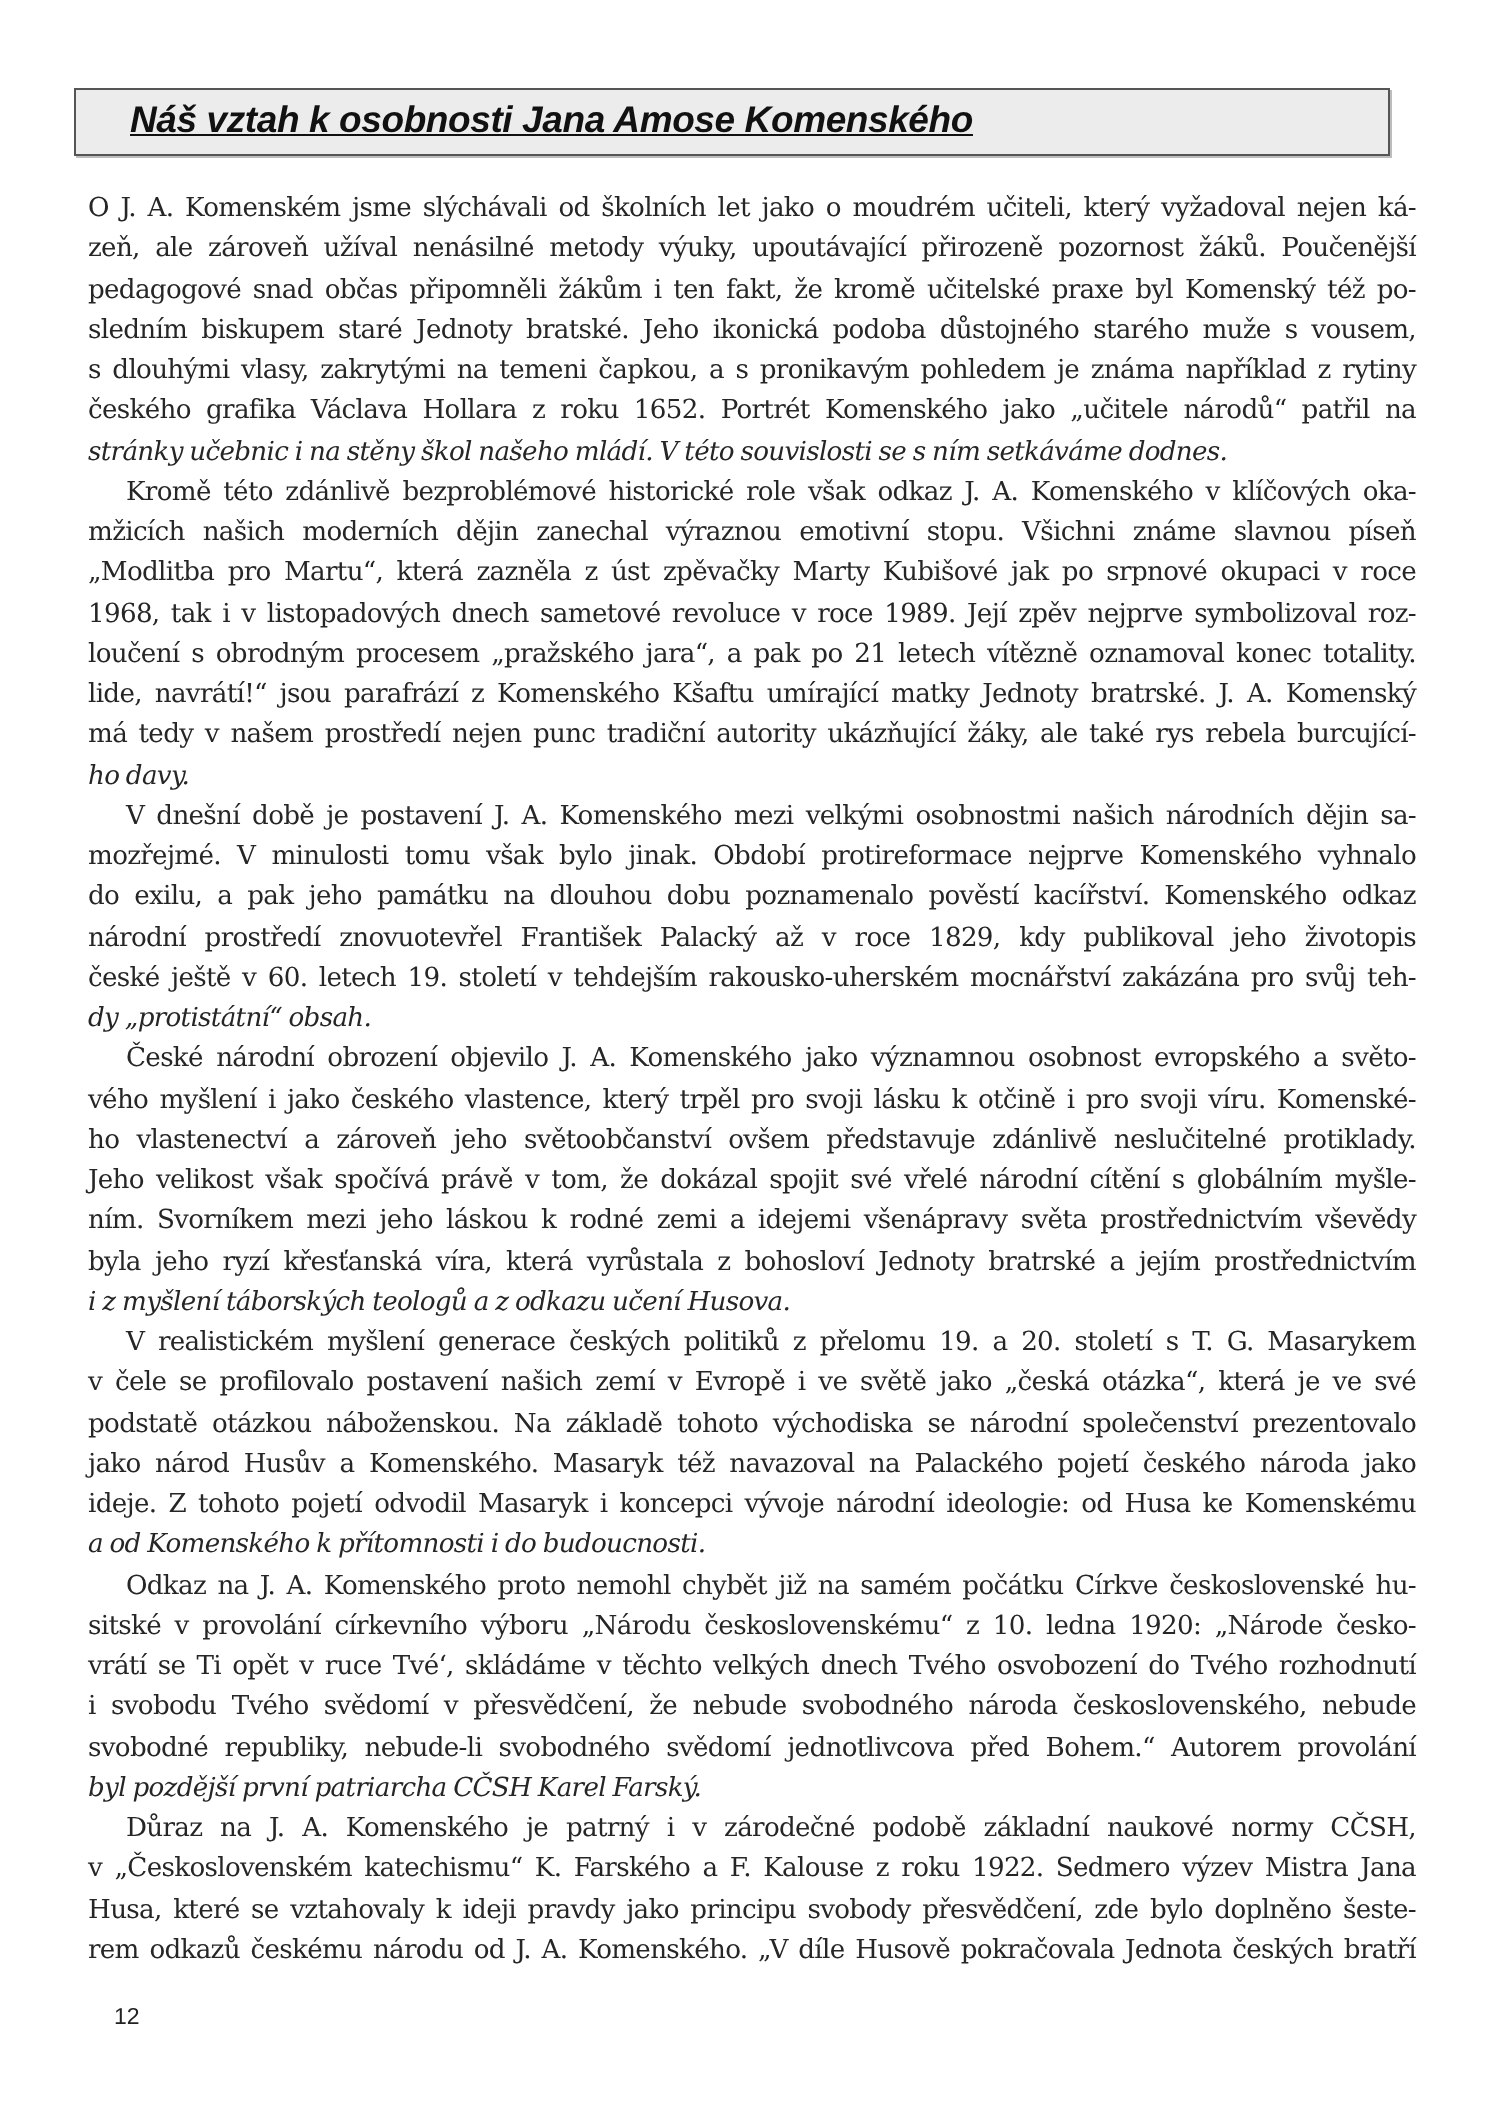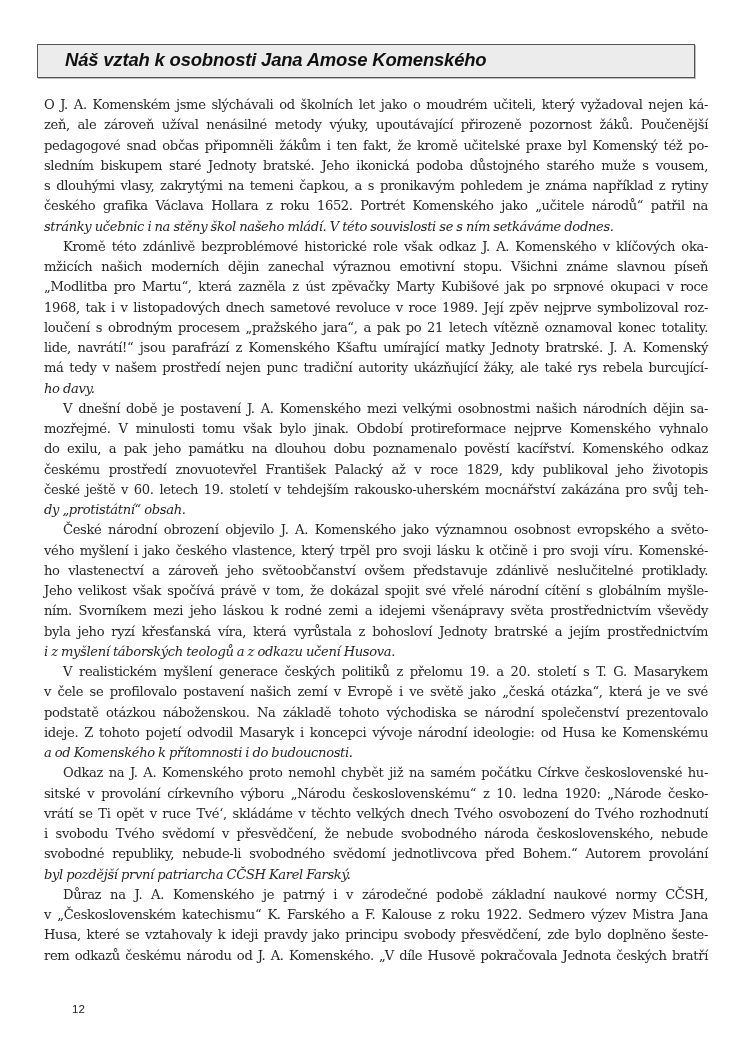--- a/index.html
+++ b/index.html
@@ -29,20 +29,21 @@
       position: absolute;
       left: 27px;
       top: 4px;
       font-family: "Liberation Sans", "DejaVu Sans", sans-serif;
       font-style: italic;
       font-weight: bold;
       font-size: 18.5px;
       letter-spacing: -0.2px;
       color: #111111;
       white-space: nowrap;
+      text-decoration: underline;
     }
     .body-text {
       position: absolute;
       left: 44px;
       top: 95px;
       width: 664px;
       font-family: "DejaVu Serif", "Liberation Serif", serif;
       font-size: 13.1px;
       line-height: 20.25px;
       color: #262626;
@@ -68,21 +69,20 @@
     }
     .para.gap-before {
     }
     .page-number {
       position: absolute;
       left: 57px;
       top: 1003px;
       font-family: "Liberation Sans", "DejaVu Sans", sans-serif;
       font-size: 11.5px;
       color: #222222;
-      margin-left: 15px;
     }
   </style>
 </head>
 <body>
 
 <div class="title-box" style="background: rgb(236, 236, 236); border-color: rgb(85, 85, 85);">
   <span class="title-text">Náš vztah k osobnosti Jana Amose Komenského</span>
 </div>
 
 <div class="body-text" id="article-body" style="color: rgb(38, 38, 38);">
@@ -102,37 +102,38 @@
       <span class="line">1968, tak i v listopadových dnech sametové revoluce v roce 1989. Její zpěv nejprve symbolizoval roz-</span>
       <span class="line">loučení s obrodným procesem „pražského jara“, a pak po 21 letech vítězně oznamoval konec totality.</span>
       <span class="line">lide, navrátí!“ jsou parafrází z Komenského Kšaftu umírající matky Jednoty bratrské. J. A. Komenský</span>
       <span class="line">má tedy v našem prostředí nejen punc tradiční autority ukázňující žáky, ale také rys rebela burcující-</span>
       <span class="line last">ho davy.</span>
     </p>
     <p class="para">
       <span class="line indent">V dnešní době je postavení J. A. Komenského mezi velkými osobnostmi našich národních dějin sa-</span>
       <span class="line">mozřejmé. V minulosti tomu však bylo jinak. Období protireformace nejprve Komenského vyhnalo</span>
       <span class="line">do exilu, a pak jeho památku na dlouhou dobu poznamenalo pověstí kacířství. Komenského odkaz</span>
-      <span class="line">českému prostředí znovuotevřel František Palacký až v roce 1829, kdy publikoval jeho životopis</span>
+      <span class="line">národní prostředí znovuotevřel František Palacký až v roce 1829, kdy publikoval jeho životopis</span>
       <span class="line">české ještě v 60. letech 19. století v tehdejším rakousko-uherském mocnářství zakázána pro svůj teh-</span>
       <span class="line last">dy „protistátní“ obsah.</span>
     </p>
     <p class="para">
       <span class="line indent">České národní obrození objevilo J. A. Komenského jako významnou osobnost evropského a světo-</span>
       <span class="line">vého myšlení i jako českého vlastence, který trpěl pro svoji lásku k otčině i pro svoji víru. Komenské-</span>
       <span class="line">ho vlastenectví a zároveň jeho světoobčanství ovšem představuje zdánlivě neslučitelné protiklady.</span>
       <span class="line">Jeho velikost však spočívá právě v tom, že dokázal spojit své vřelé národní cítění s globálním myšle-</span>
       <span class="line">ním. Svorníkem mezi jeho láskou k rodné zemi a idejemi všenápravy světa prostřednictvím vševědy</span>
       <span class="line">byla jeho ryzí křesťanská víra, která vyrůstala z bohosloví Jednoty bratrské a jejím prostřednictvím</span>
       <span class="line last">i z myšlení táborských teologů a z odkazu učení Husova.</span>
     </p>
     <p class="para">
       <span class="line indent">V realistickém myšlení generace českých politiků z přelomu 19. a 20. století s T. G. Masarykem</span>
       <span class="line">v čele se profilovalo postavení našich zemí v Evropě i ve světě jako „česká otázka“, která je ve své</span>
       <span class="line">podstatě otázkou náboženskou. Na základě tohoto východiska se národní společenství prezentovalo</span>
+      <span class="line">jako národ Husův a Komenského. Masaryk též navazoval na Palackého pojetí českého národa jako</span>
       <span class="line">ideje. Z tohoto pojetí odvodil Masaryk i koncepci vývoje národní ideologie: od Husa ke Komenskému</span>
       <span class="line last">a od Komenského k přítomnosti i do budoucnosti.</span>
     </p>
     <p class="para">
       <span class="line indent">Odkaz na J. A. Komenského proto nemohl chybět již na samém počátku Církve československé hu-</span>
       <span class="line">sitské v provolání církevního výboru „Národu československému“ z 10. ledna 1920: „Národe česko-</span>
       <span class="line">vrátí se Ti opět v ruce Tvé‘, skládáme v těchto velkých dnech Tvého osvobození do Tvého rozhodnutí</span>
       <span class="line">i svobodu Tvého svědomí v přesvědčení, že nebude svobodného národa československého, nebude</span>
       <span class="line">svobodné republiky, nebude-li svobodného svědomí jednotlivcova před Bohem.“ Autorem provolání</span>
       <span class="line last">byl pozdější první patriarcha CČSH Karel Farský.</span>

